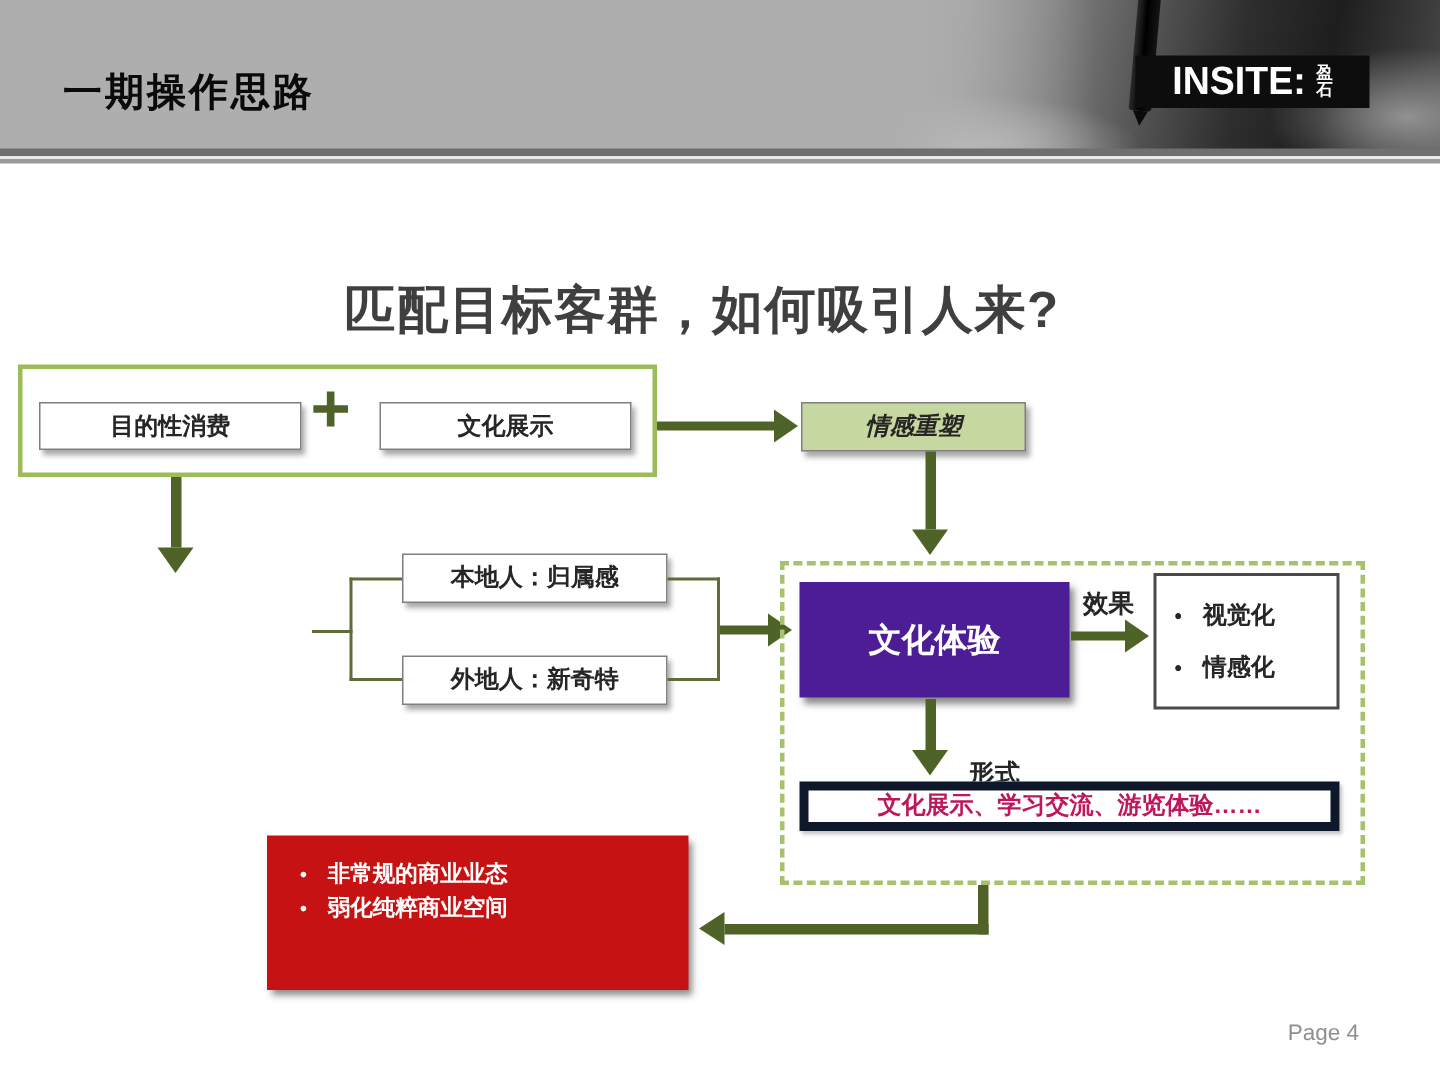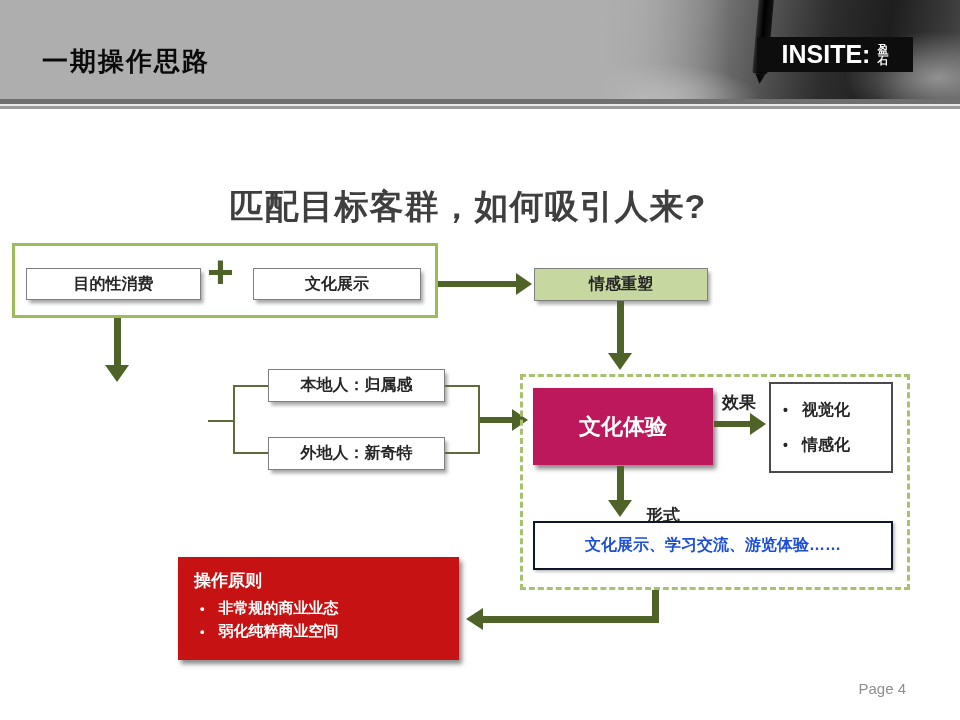--- a/index.html
+++ b/index.html
@@ -25,21 +25,21 @@
   .band1 { position:absolute; left:0; top:99px; width:960px; height:5px; background:#6F6F6F; }
   .band-gap { position:absolute; left:0; top:104px; width:960px; height:2px; background:#e9e9e9; }
   .band2 { position:absolute; left:0; top:106px; width:960px; height:3px; background:#9B9B9B; }
 
   
   .q-title { position:absolute; left:0; right:24px; top:184px; text-align:center; font-size:34px; font-weight:bold; color:#3F3F3F; letter-spacing:1px; white-space:nowrap; }
 
   
   .box { position:absolute; display:flex; align-items:center; justify-content:center; font-weight:bold; color:#262626; background:#fff; border:1px solid #7f7f7f; font-size:16px; white-space:nowrap; }
   .box.green { background:#C6D7A0; }
-  .box.red { background:#be185d; border:none; color:#fff;text-align:center; }
+  .box.red { background:#4c1d95; border:none; color:#fff;text-align:center; }
   .shadowed { box-shadow:2.5px 3.5px 3.5px rgba(110,110,110,0.6); }
 
   .group-box { position:absolute; left:12px; top:243px; width:426px; height:75px; border:3px solid #9CBB59; background:#fff; }
   .plus { position:absolute; left:207px; top:249px; font-size:46px; font-weight:bold; color:#4F6228; line-height:1; }
 
   .dashed-box { position:absolute; left:520px; top:374px; width:390px; height:216px; border:3px dashed #A6C26F; }
 
   
   .ln { position:absolute; background:#4F6228; }
   .thin { position:absolute; background:#5E6C3B; }
@@ -48,21 +48,21 @@
   .ah-down  { position:absolute; width:0; height:0; border-left:12px solid transparent; border-right:12px solid transparent; border-top:17px solid #4F6228; }
 
   .small-label { position:absolute; font-size:17px; font-weight:bold; color:#262626; white-space:nowrap; }
 
   
   .bullets-box { position:absolute; left:769px; top:382px; width:124px; height:91px; background:#fff; border:2px solid #4a4a4a; display:flex; flex-direction:column; justify-content:center; gap:14px; padding-left:12px; }
   .b-row { display:flex; align-items:center; font-size:16px; font-weight:bold; color:#262626; white-space:nowrap; }
   .b-dot { font-size:14px; margin-right:14px; }
 
   
-  .forms-box { position:absolute; left:533px; top:521px; width:360px; height:49px; background:#fff; border:2px solid #0f172a; display:flex; align-items:center; justify-content:center; font-size:16px; font-weight:bold; color:#1d4ed8; box-shadow:1.5px 2px 2.5px rgba(120,120,120,.45); white-space:nowrap; }
+  .forms-box { position:absolute; left:533px; top:521px; width:360px; height:33px; background:#fff; border:6px solid #0f172a; display:flex; align-items:center; justify-content:center; font-size:16px; font-weight:bold; color:#be185d; box-shadow:1.5px 2px 2.5px rgba(120,120,120,.45); white-space:nowrap; }
 
   
   .principles { position:absolute; left:178px; top:557px; width:281px; height:103px; background:#C61212; color:#fff; padding:12px 16px; box-shadow:3px 4px 4.5px rgba(90,90,90,.7); }
   .principles-title { font-size:17px; font-weight:bold; margin-bottom:7px; }
   .p-row { display:flex; align-items:center; font-size:15px; font-weight:bold; margin-top:4px; white-space:nowrap; }
   .p-dot { font-size:13px; margin:0 14px 0 6px; }
 
   .page-num { position:absolute; right:54px; top:680px; font-size:15px; color:#8f8f8f; }
 </style>
 </head>
@@ -90,21 +90,21 @@
 
   <div class="q-title">匹配目标客群，如何吸引人来?</div>
 
   <div class="group-box"></div>
   <div class="box shadowed" style="left:26px; top:268px; width:175px; height:32px;">目的性消费</div>
   <div class="plus">+</div>
   <div class="box shadowed" style="left:253px; top:268px; width:168px; height:32px;">文化展示</div>
 
   <div class="ln" style="left:438px; top:281px; width:79px; height:6px;"></div>
   <div class="ah-right" style="left:516px; top:273px;"></div>
-  <div class="box green shadowed" style="left:534px; top:268px; width:174px; height:33px;">情感重塑</div>
+  <div class="box green shadowed" style="left:534px; top:268px; width:150px; height:33px;font-style:italic;">情感重塑</div>
 
   <div class="ln" style="left:114px; top:318px; width:7px; height:47px;"></div>
   <div class="ah-down" style="left:105px; top:365px;"></div>
 
   <div class="thin" style="left:208px; top:420px; width:27px; height:2px;"></div>
   <div class="thin" style="left:233px; top:385px; width:2px; height:69px;"></div>
   <div class="thin" style="left:233px; top:385px; width:35px; height:2px;"></div>
   <div class="thin" style="left:233px; top:452px; width:35px; height:2px;"></div>
   <div class="box shadowed" style="left:268px; top:437px; width:177px; height:33px;">外地人：新奇特</div>
   <div class="box shadowed" style="left:268px; top:369px; width:177px; height:33px;">本地人：归属感</div>
@@ -139,21 +139,20 @@
   <div class="ln" style="left:617px; top:466px; width:7px; height:34px;"></div>
   <div class="ah-down" style="left:608px; top:500px;"></div>
   <div class="small-label" style="left:646px; top:504px;">形式</div>
   <div class="forms-box">文化展示、学习交流、游览体验……</div>
 
   <div class="ln" style="left:652px; top:590px; width:7px; height:33px;"></div>
   <div class="ln" style="left:483px; top:616px; width:176px; height:7px;"></div>
   <div class="ah-left" style="left:466px; top:608px;"></div>
 
   <div class="principles">
-    <div class="principles-title">操作原则</div>
     <div class="p-row">
       <span class="p-dot">•</span>
       <span>非常规的商业业态</span>
     </div>
     <div class="p-row">
       <span class="p-dot">•</span>
       <span>弱化纯粹商业空间</span>
     </div>
   </div>
 

